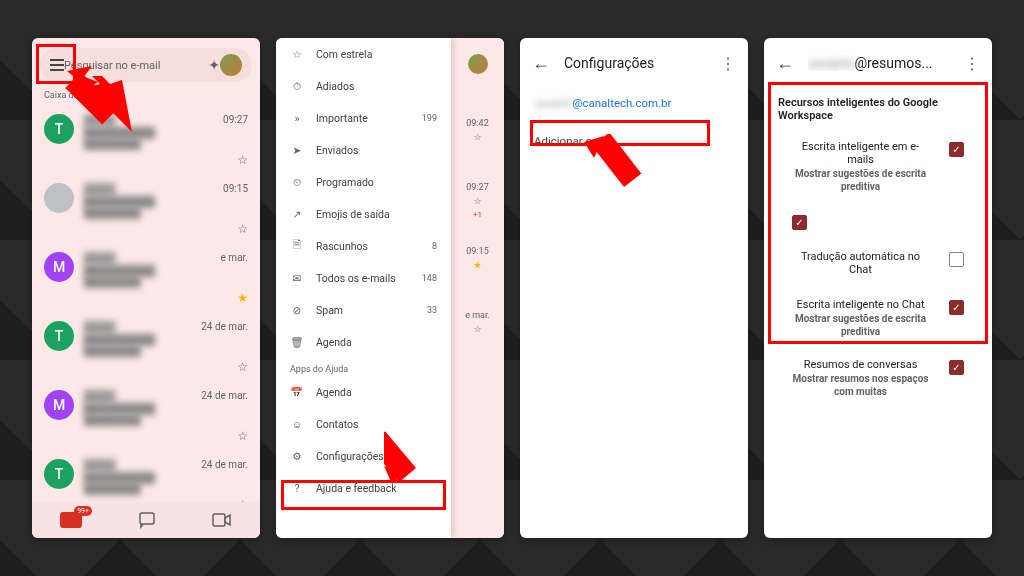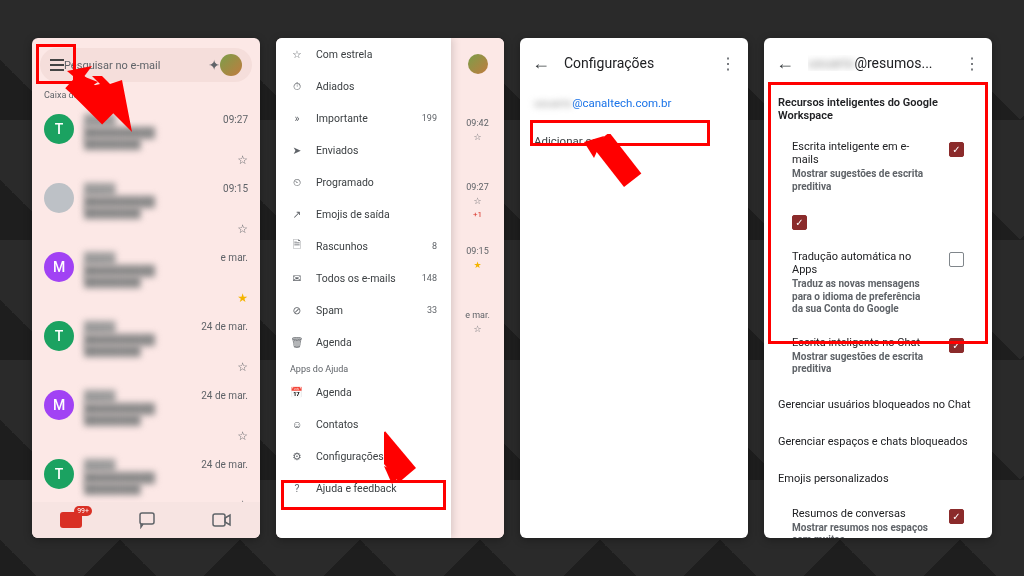--- a/index.html
+++ b/index.html
@@ -109,21 +109,21 @@
   .back { font-size:18px; color:#3c4043; }
   .top-title { font-size:14px; color:#202124; flex:1; white-space:nowrap; overflow:hidden; text-overflow:ellipsis;}
   .kebab { font-size:16px; color:#5f6368; }
   .setting-link {
     padding:12px 14px; font-size:11.5px; color:#1a73e8;
   }
   .setting-link.plain { color:#3c4043; }
   
   .s4-section-title { padding:12px 14px 8px; font-size:11px; font-weight:600; color:#202124;}
   .s4-row {
-    display:flex; align-items:flex-start; padding:10px 28px; gap:20px;
+    display:flex; align-items:flex-start; padding:10px 28px; gap:20px;text-align:center;
   }
   .s4-row .txt { flex:1; }
   .s4-row .ttl { font-size:11px; color:#202124; margin-bottom:2px; }
   .s4-row .sub { font-size:10px; color:#5f6368; line-height:1.25;font-weight:bold; }
   .chk {
     width:15px; height:15px; border:1.5px solid #80868b; border-radius:2px;
     display:flex; align-items:center; justify-content:center; margin-top:2px;
     flex-shrink:0;
   }
   .chk.on { background:#8b2b2b; border-color:#8b2b2b; }
@@ -391,38 +391,32 @@
           <div class="ttl">Escrita inteligente em e-mails</div>
           <div class="sub">Mostrar sugestões de escrita preditiva</div>
         </div>
         <div class="chk on"></div>
       </div>
       <div class="s4-row">
         <div class="chk on"></div>
       </div>
       <div class="s4-row">
         <div class="txt">
-          <div class="ttl">Tradução automática no Apps</div>
-          <div class="sub">Traduz as novas mensagens para o idioma de preferência da sua Conta do Google</div>
+          <div class="ttl">Tradução automática no Chat</div>
         </div>
         <div class="chk "></div>
       </div>
       <div class="s4-row">
         <div class="txt">
           <div class="ttl">Escrita inteligente no Chat</div>
           <div class="sub">Mostrar sugestões de escrita preditiva</div>
         </div>
         <div class="chk on"></div>
       </div>
     </div>
-  <div id="s4-plain">
-      <div class="s4-plain">Gerenciar usuários bloqueados no Chat</div>
-      <div class="s4-plain">Gerenciar espaços e chats bloqueados</div>
-      <div class="s4-plain">Emojis personalizados</div>
-    </div>
   <div class="s4-row">
     <div class="txt">
       <div class="ttl">Resumos de conversas</div>
       <div class="sub">Mostrar resumos nos espaços com muitas</div>
     </div>
     <div class="chk on"></div>
   </div>
   <div class="redbox" style="left:4px; top:44px; width:220px; height:262px;"></div>
 </div>
 

